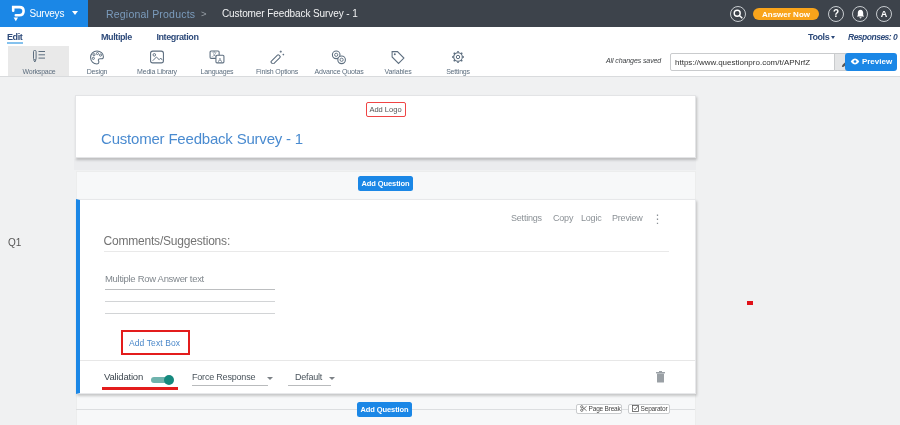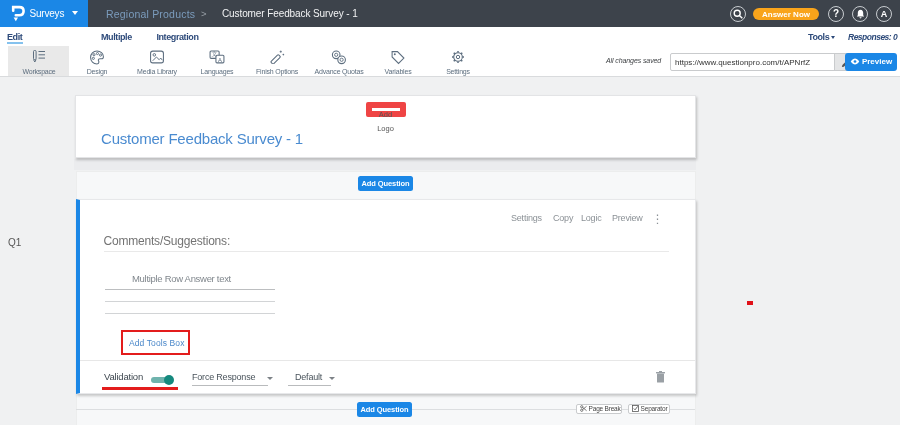--- a/index.html
+++ b/index.html
@@ -34,33 +34,33 @@
   #previewBtn { position:absolute; left:845px; top:7px; width:52px; height:18px; background:#1b87e6; border-radius:3px; color:#fff; font-size:8px; font-weight:bold; text-align:center; line-height:18px; }
 
   
   #main { position:absolute; left:0; top:77px; width:900px; height:348px; background:#f0f1f2; }
   #container { position:absolute; left:75.5px; top:171px; width:620px; height:254px; background:#f7f8f9; border:1px solid #eceded; border-bottom:none; }
   #gapstrip { position:absolute; left:74px; top:158.8px; width:622px; height:11.5px; background:#ebecee; }
   #q1 { position:absolute; left:8px; top:237px; font-size:10px; color:#555; }
 
   
   #card1 { position:absolute; left:75px; top:95px; width:620.5px; height:63px; background:#fff; border:1px solid #e3e4e6; box-shadow:0.5px 1.5px 2.5px rgba(0,0,0,0.22); }
-  #addLogo { position:absolute; left:365.5px; top:102px; width:40px; height:15px; background:#fff; border:6px solid #ef4444; border-radius:2px; font-size:7.5px; color:#555; text-align:center; line-height:14px; }
+  #addLogo { position:absolute; left:365.5px; top:102px; width:40px; height:15px; background:#fff; border:1px solid #ef4444; border-radius:2px; font-size:7.5px; color:#555; text-align:center; line-height:14px; }
   #surveyTitle { position:absolute; left:101px; top:130px; font-size:15px; letter-spacing:-0.2px; color:#4a8bd0; }
 
   
 
   .addQ { position:absolute; width:55px; height:15px; background:#1b87e6; border-radius:2.5px; color:#fff; font-size:7.5px; letter-spacing:-0.1px; font-weight:bold; text-align:center; line-height:15px; white-space:nowrap; }
 
   
   #card2 { position:absolute; left:76px; top:199px; width:619.5px; height:195px; background:#fff; border:1px solid #e7e8ea; border-left:4px solid #1b87e6; box-shadow:0.5px 1.5px 2.5px rgba(0,0,0,0.2); }
   .qact { position:absolute; top:212.5px; font-size:9px; letter-spacing:-0.2px; color:#8b9196; }
   #qTitle { position:absolute; left:103.5px; top:234px; font-size:12px; color:#737373; letter-spacing:-0.2px; }
   #qTitleLine { position:absolute; left:104px; top:251px; width:565px; height:1px; background:#e9e9e9; }
-  #mrPlaceholder { position:absolute; left:105px; top:273px; font-size:9.5px; letter-spacing:-0.3px; color:#80878d;margin-left:27px; }
+  #mrPlaceholder { position:absolute; left:105px; top:273px; font-size:9.5px; letter-spacing:-0.3px; color:#80878d; }
   .ansLine { position:absolute; left:104.5px; width:170px; height:1px; background:#d2d4d6; }
   #addTextBox { position:absolute; left:129px; top:338px; font-size:8.5px; letter-spacing:0.1px; color:#4a87c9; }
   #redBox { position:absolute; left:121px; top:329.5px; width:69px; height:25px; border:2.5px solid #e31c1c; }
   #footerLine { position:absolute; left:80px; top:360px; width:615px; height:1px; background:#e7e7e7; }
   #valLbl { position:absolute; left:104px; top:370.5px; font-size:9.5px; letter-spacing:-0.2px; color:#3f4850; }
   #toggle { position:absolute; left:151px; top:376.5px; width:22px; height:6px; background:#6fb3ad; border-radius:3px; }
   #toggle .knob { position:absolute; right:-0.5px; top:-2px; width:10px; height:10px; background:#15897e; border-radius:50%; }
   #redUnderline { position:absolute; left:102px; top:387px; width:76px; height:2.5px; background:#e31c1c; }
   .ddl { position:absolute; top:372px; font-size:9px; letter-spacing:-0.2px; color:#4a545c; }
   .ddline { position:absolute; top:384.5px; height:1px; background:#b9bbbd; }
@@ -226,21 +226,21 @@
   <span class="qact" style="left:581px;">Logic</span>
   <span class="qact" style="left:612px;">Preview</span>
   <span class="qact" style="left:651.5px;top:212px;font-size:12px;letter-spacing:0;">⋮</span>
 
   <div id="qTitle">Comments/Suggestions:</div>
   <div id="qTitleLine"></div>
   <div id="mrPlaceholder">Multiple Row Answer text</div>
   <div class="ansLine" style="top:288.5px;background:#bcbec0;"></div>
   <div class="ansLine" style="top:300.5px;"></div>
   <div class="ansLine" style="top:312.5px;"></div>
-  <div id="addTextBox">Add Tools Box</div>
+  <div id="addTextBox">Add Text Box</div>
   <div id="redBox"></div>
 
   <div id="footerLine"></div>
   <div id="valLbl">Validation</div>
   <div id="toggle">
     <div class="knob"></div>
   </div>
   <div id="redUnderline"></div>
   <span class="ddl" style="left:192px;">Force Response</span>
   <span class="caret" style="position:absolute;left:261px;top:376.5px;"></span>

